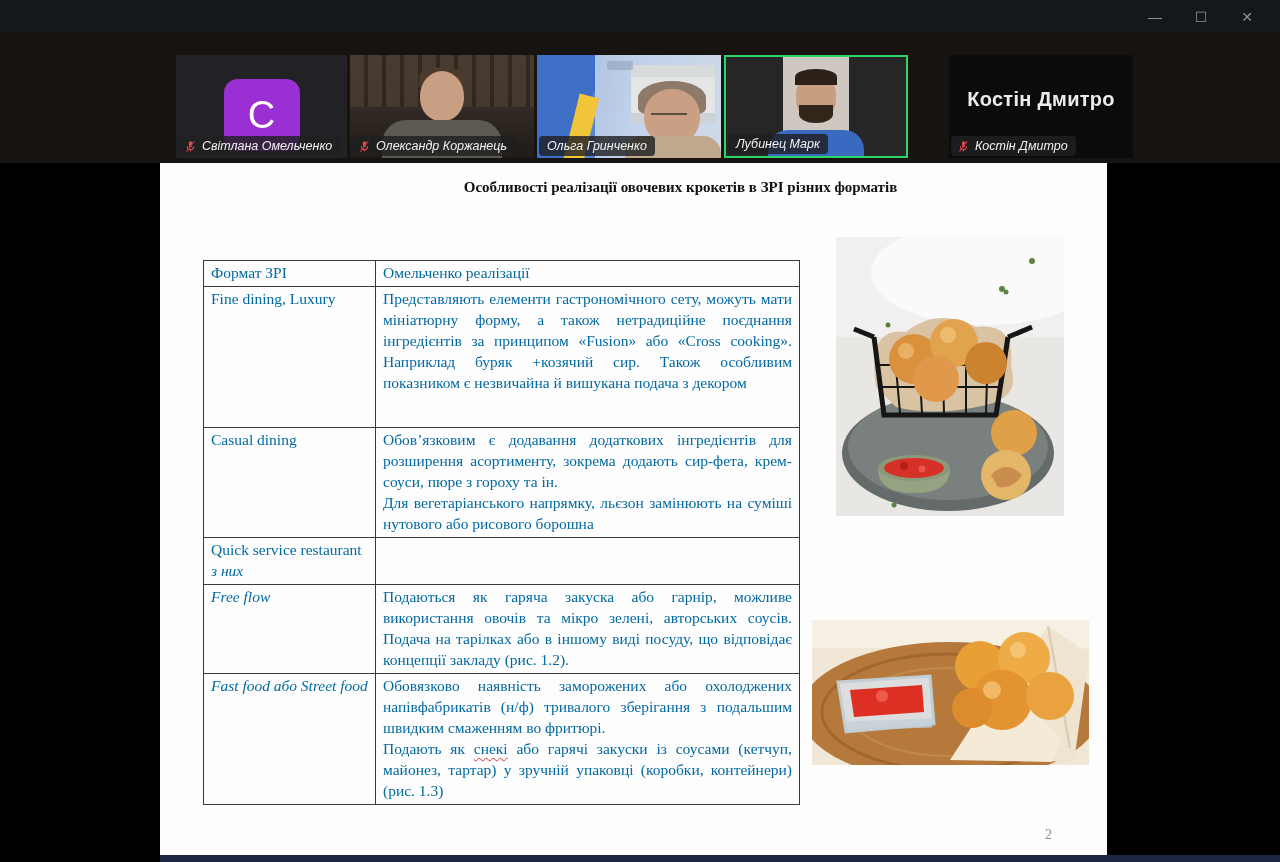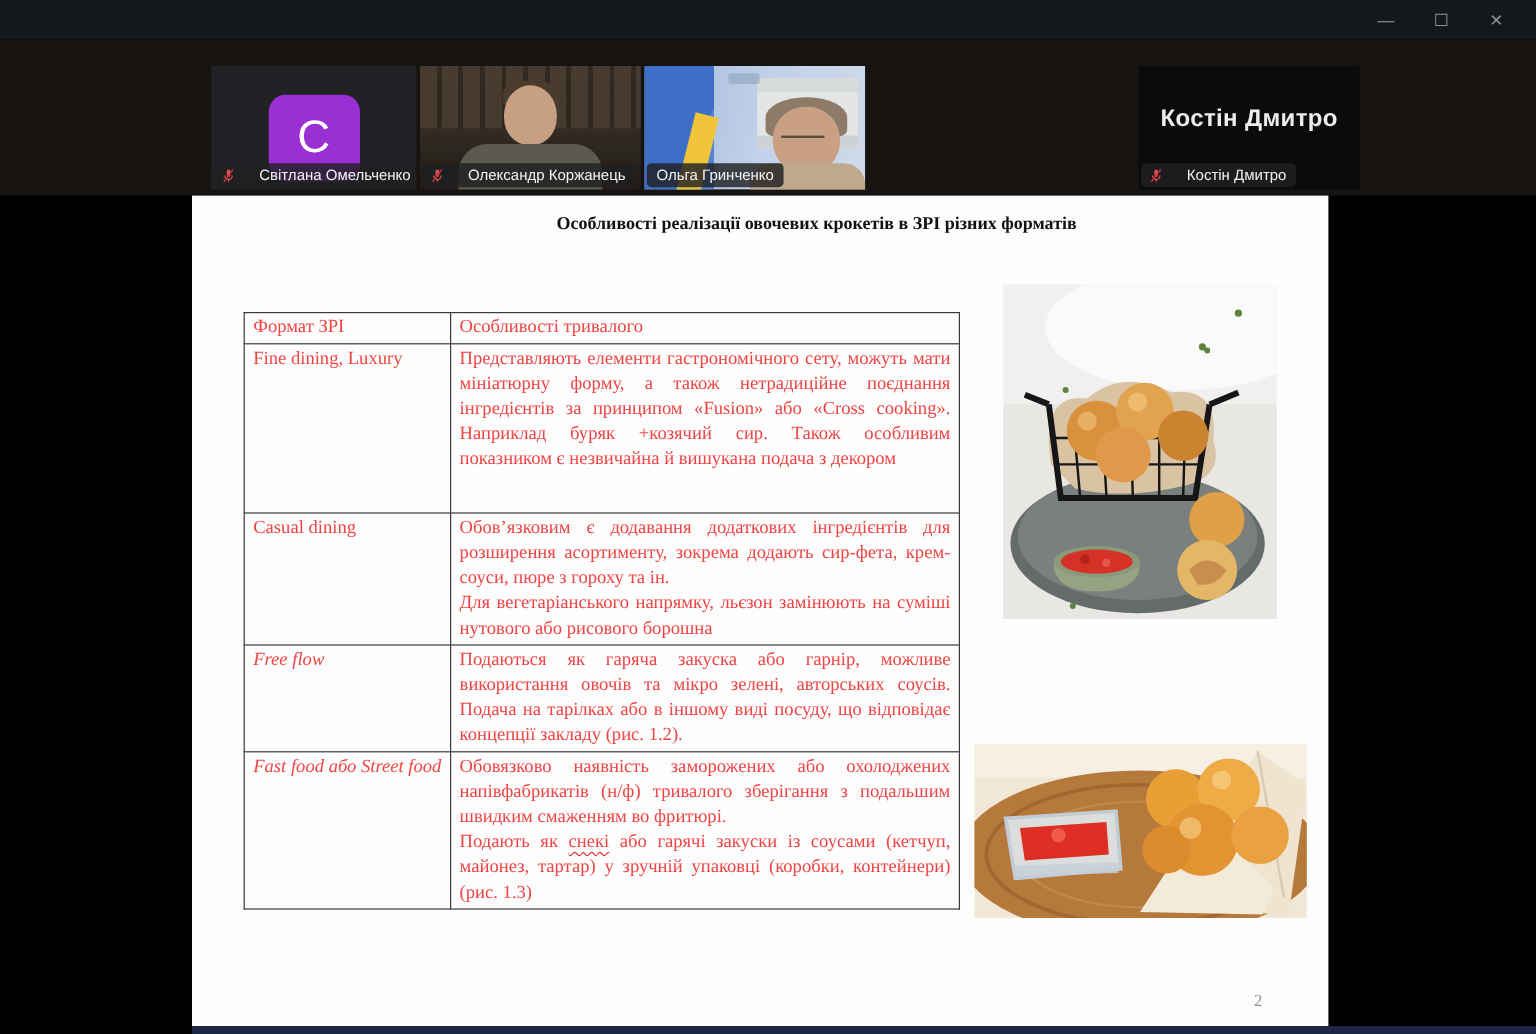--- a/index.html
+++ b/index.html
@@ -14,23 +14,23 @@
 
   
   .strip { position:absolute; top:33px; left:0; width:1280px; height:130px; background:#171311; }
   .tile { position:absolute; top:22px; height:103px; background:#1f1f22; overflow:hidden; }
   .tile1 { left:176px; width:171px; background:#222125; }
   .tile2 { left:350px; width:184px; }
   .tile3 { left:537px; width:184px; }
   .tile4 { left:724px; width:184px; border:2px solid #2bd567; background:#262626; }
   .tile5 { left:949px; width:184px; background:#0b0b0c; }
 
-  .nameplate { position:absolute; left:2px; bottom:2px; display:flex; align-items:center; gap:19px;
+  .nameplate { position:absolute; left:2px; bottom:2px; display:flex; align-items:center; gap:5px;
                background:rgba(32,32,34,0.82); border-radius:4px; padding:3px 8px 3px 6px;
-               color:#f2f2f2; font-size:12.5px; white-space:nowrap; z-index:5; }
+               color:#f2f2f2; font-size:12.5px; white-space:nowrap; z-index:5;font-style:italic; }
   .nameplate.nomic { padding-left:8px; }
   .mic-ic { width:13px; height:13px; flex:0 0 auto; }
 
   .avatar { position:absolute; left:50%; top:24px; transform:translateX(-50%);
             width:76px; height:72px; border-radius:14px; background:#9a2fd4;
             display:flex; align-items:center; justify-content:center; }
   .avatar span { color:#fff; font-size:38px; font-weight:400; }
 
   
   .t2bg { position:absolute; inset:0; background:linear-gradient(#413831 0%, #352d27 45%, #201b17 100%); }
@@ -75,21 +75,21 @@
              width:96px; height:32px; border-radius:20px 20px 0 0; background:#3a69c0; }
 
   .bigname { position:absolute; inset:0; display:flex; align-items:center; justify-content:center;
              padding-bottom:14px; color:#ececec; font-size:20px; font-weight:bold; letter-spacing:.3px; }
 
   
   .document { position:absolute; left:160px; top:163px; width:947px; height:692px; background:#fdfdfd; color:#111; }
   .doc-title { position:absolute; top:16px; left:0; width:100%; padding-left:94px; text-align:center;
                font-family:"Liberation Serif",serif; font-weight:bold; font-size:15px; }
   .doc-table { position:absolute; left:43px; top:97px; width:596px; border-collapse:collapse;
-               font-family:"Liberation Serif",serif; font-size:15.5px; line-height:21px; color:#ef4444;
+               font-family:"Liberation Serif",serif; font-size:15.5px; line-height:21px; color:#0369a1;
                table-layout:fixed; }
   .doc-table td { border:1px solid #3a3a3a; vertical-align:top; padding:1px 7px 3px 7px; }
   .doc-table td.c1 { width:172px; }
   .doc-table td.c2 { width:424px; }
   .c2 .para { text-align:justify; }
   .fmt-italic { font-style:italic; }
   .ital { font-style:italic; }
   .misspell { text-decoration:underline wavy #e03131; text-decoration-thickness:1px; text-underline-offset:3px; }
   tr.hdr td { height:22px; }
   tr.r1 td { height:141px; }
@@ -162,20 +162,32 @@
         <div class="t3hair"></div>
         <div class="t3head"></div>
         <div class="t3glasses"></div>
         <div class="t3torso"></div>
       </div>
       <div class="nameplate nomic">
         <span>Ольга Гринченко</span>
       </div>
     </div>
 
+    <div class="tile tile4">
+      <div>
+        <div class="t4panel"></div>
+        <div class="t4head"></div>
+        <div class="t4hair"></div>
+        <div class="t4beard"></div>
+        <div class="t4torso"></div>
+      </div>
+      <div class="nameplate nomic">
+        <span>Лубинец Марк</span>
+      </div>
+    </div>
 
     <div class="tile tile5">
       <div class="bigname">Костін Дмитро</div>
       <div class="nameplate">
         <svg class="mic-ic" viewBox="0 0 16 16">
           <rect x="6.1" y="1.6" width="3.8" height="7.4" rx="1.9" fill="#e05252"></rect>
           <path d="M4.2 7.6 a3.8 4.2 0 0 0 7.6 0" fill="none" stroke="#e05252" stroke-width="1.3"></path>
           <line x1="8" y1="11.8" x2="8" y2="14" stroke="#e05252" stroke-width="1.3"></line>
           <line x1="3" y1="14.2" x2="12.6" y2="1.4" stroke="#c22f3f" stroke-width="1.6"></line>
         </svg>
@@ -184,34 +196,40 @@
     </div>
   </div>
 
   <div class="document">
     <div class="doc-title">Особливості реалізації овочевих крокетів в ЗРІ різних форматів</div>
 
     <table class="doc-table">
       <tbody>
           <tr class="hdr">
         <td class="c1">Формат ЗРІ</td>
-        <td class="c2">Особливості тривалого</td>
+        <td class="c2">Омельченко реалізації</td>
       </tr>
       <tr class="r1">
         <td class="c1">Fine dining, Luxury</td>
         <td class="c2">
           <div class="para">Представляють елементи гастрономічного сету, можуть мати мініатюрну форму, а також нетрадиційне поєднання інгредієнтів за принципом «Fusion» або «Cross cooking». Наприклад буряк +козячий сир. Також особливим показником є незвичайна й вишукана подача з декором</div>
         </td>
       </tr>
       <tr class="r2">
         <td class="c1">Casual dining</td>
         <td class="c2">
           <div class="para">Обов’язковим є додавання додаткових інгредієнтів для розширення асортименту, зокрема додають сир-фета, крем-соуси, пюре з гороху та ін.</div>
           <div class="para">Для вегетаріанського напрямку, льєзон замінюють на суміші нутового або рисового борошна</div>
         </td>
+      </tr>
+      <tr class="r3">
+        <td class="c1">
+          <span>Quick service restaurant </span><span class="ital">з них</span>
+        </td>
+        <td class="c2"></td>
       </tr>
       <tr class="r4">
         <td class="c1 fmt-italic">Free flow</td>
         <td class="c2">
           <div class="para">Подаються як гаряча закуска або гарнір, можливе використання овочів та мікро зелені, авторських соусів. Подача на тарілках або в іншому виді посуду, що відповідає концепції закладу (рис. 1.2).</div>
         </td>
       </tr>
       <tr class="r5">
         <td class="c1 fmt-italic">Fast food або Street food</td>
         <td class="c2">

